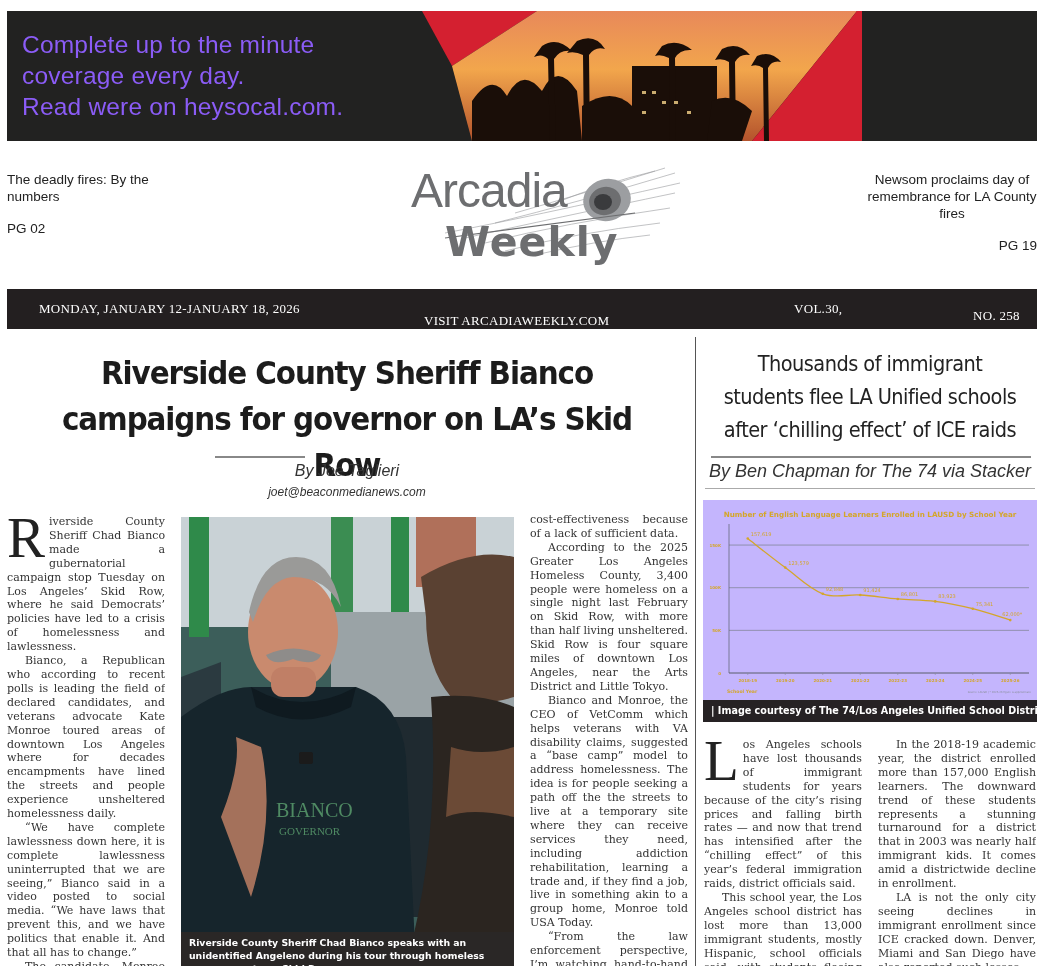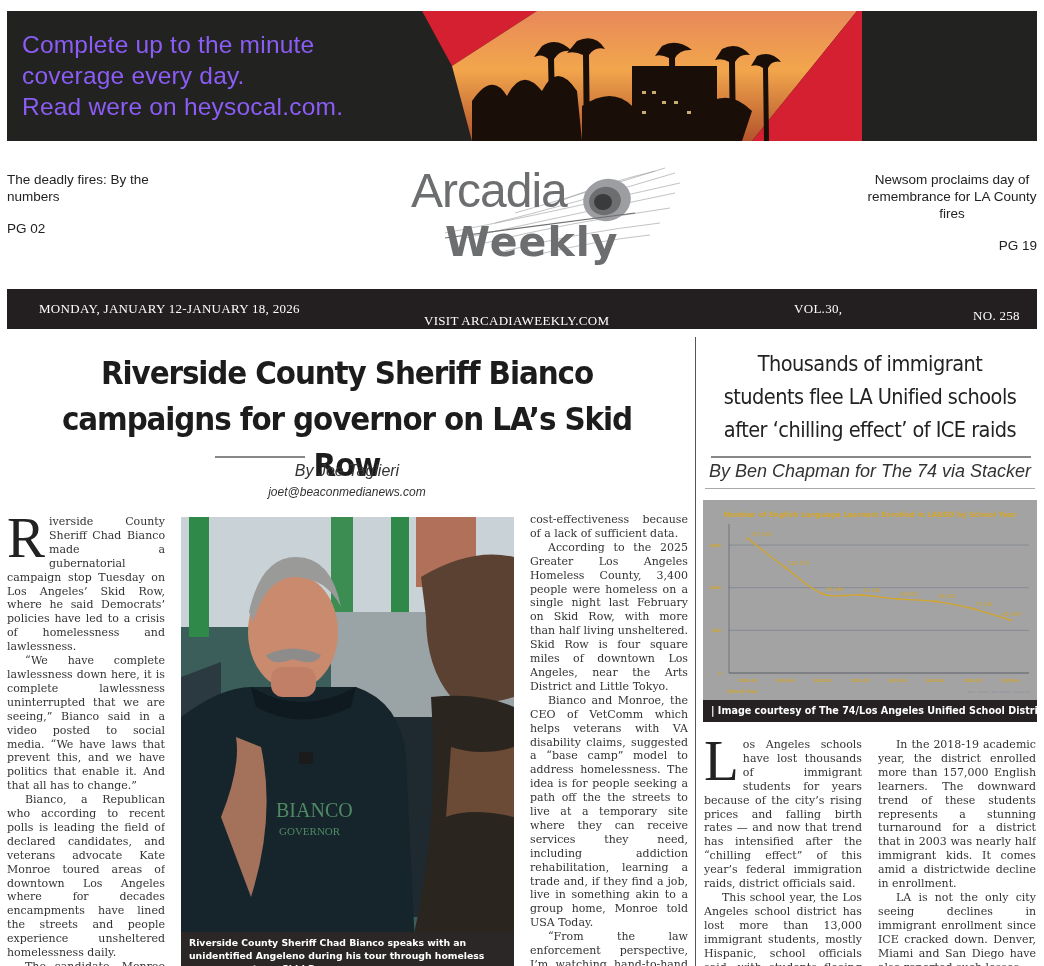--- a/index.html
+++ b/index.html
@@ -106,21 +106,21 @@
     font-family: "DejaVu Sans", sans-serif; font-size: 22px; line-height: 33px; color: #222;
     letter-spacing: -0.6px; transform: scaleX(0.88); transform-origin: center top;
   }
   .side-rule1 { position: absolute; left: 711px; top: 456px; width: 320px; height: 2px; background: #888; }
   .side-byline {
     position: absolute; left: 700px; top: 461px; width: 340px; text-align: center;
     font-family: "Liberation Sans", sans-serif; font-style: italic; font-size: 18px; color: #333;
   }
   .side-rule2 { position: absolute; left: 705px; top: 488px; width: 330px; height: 1px; background: #aaa; }
 
-  .chart-box { position: absolute; left: 703px; top: 500px; width: 334px; height: 222px; background: #a3a3a3; }
+  .chart-box { position: absolute; left: 703px; top: 500px; width: 334px; height: 222px; background: #c4b5fd; }
   .chart-box svg { position: absolute; left: 0; top: 0; }
   .chart-credit {
     position: absolute; left: 703px; top: 700px; width: 334px; height: 22px; background: #262224;
     color: #fff; font-family: "DejaVu Sans", sans-serif; font-weight: bold; font-size: 9.6px;
     line-height: 22px; padding-left: 8px; white-space: nowrap;
   }
 
   .col-side1 { left: 704px; top: 738px; width: 158px; height: 228px; }
   .col-side2 { left: 878px; top: 738px; width: 158px; height: 228px; }
 </style>
@@ -206,22 +206,22 @@
 <div class="headline">
   <div>Riverside County Sheriff Bianco</div>
   <div>campaigns for governor on LA’s Skid Row</div>
 </div>
 <div class="byline-rule"></div>
 <div class="byline">By Joe Taglieri</div>
 <div class="byline-email">joet@beaconmedianews.com</div>
 
 <div class="col col-1">
   <p class="first"><span class="dropcap">R</span><span>iverside County Sheriff Chad Bianco made a gubernatorial campaign stop Tuesday on Los Angeles’ Skid Row, where he said Democrats’ policies have led to a crisis of homelessness and lawlessness.</span></p>
+  <p>Bianco, a Republican who according to recent polls is leading the field of declared candidates, and veterans advocate Kate Monroe toured areas of downtown Los Angeles where for decades encampments have lined the streets and people experience unsheltered homelessness daily.</p>
   <p>“We have complete lawlessness down here, it is complete lawlessness uninterrupted that we are seeing,” Bianco said in a video posted to social media. “We have laws that prevent this, and we have politics that enable it. And that all has to change.”</p>
-  <p>Bianco, a Republican who according to recent polls is leading the field of declared candidates, and veterans advocate Kate Monroe toured areas of downtown Los Angeles where for decades encampments have lined the streets and people experience unsheltered homelessness daily.</p>
   <p>The candidate, Monroe and reporters walked a section of Skid Row near the Los Angeles Police Department’s Sixth Street station.</p>
 </div>
 
 <div class="photo">
   <svg viewBox="0 0 333 449" width="333" height="449" preserveAspectRatio="none">
     <rect x="0" y="0" width="333" height="449" fill="#3c5e5a"></rect>
     <rect x="0" y="0" width="333" height="110" fill="#c9d2d6"></rect>
     <rect x="8" y="0" width="20" height="120" fill="#2f8a4a"></rect>
     <rect x="150" y="0" width="22" height="110" fill="#3b8d52"></rect>
     <rect x="210" y="0" width="18" height="110" fill="#2f8a4a"></rect>

